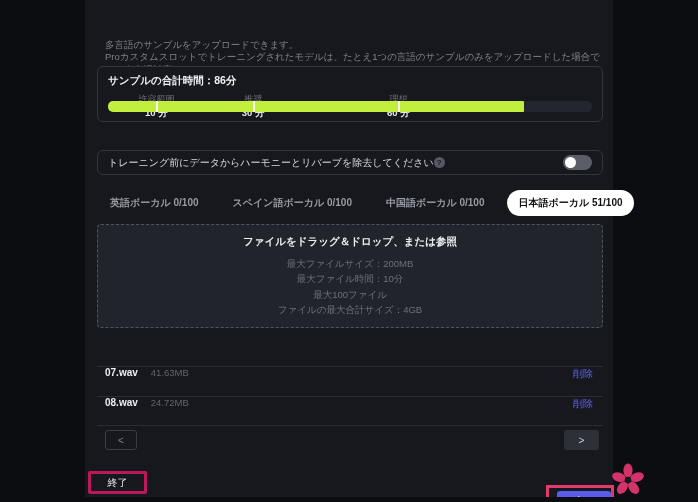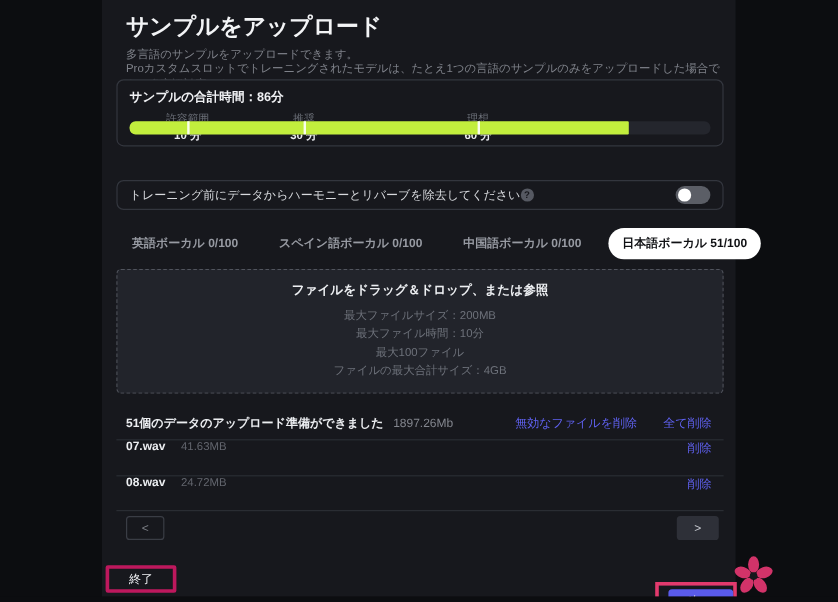--- a/index.html
+++ b/index.html
@@ -65,21 +65,20 @@
   .next-button { width:54px; height:19px; background:#5a5beb; border:none; border-radius:3px;
     color:#ffffff; font-size:10px; display:flex; align-items:center; justify-content:center; }
   .flower { position:absolute; left:610px; top:462px; width:36px; height:36px; }
   .bottom-strip { position:absolute; left:0; bottom:0; width:698px; height:5px; background:#0c0d10; }
 </style>
 </head>
 <body>
 
 <div class="panel">
 
-  <div class="page-title">サンプルをアップロード</div>
   <div class="sub1">多言語のサンプルをアップロードできます。</div>
   <div class="sub2">Proカスタムスロットでトレーニングされたモデルは、たとえ1つの言語のサンプルのみをアップロードした場合でも、多言語対応です。</div>
 
   <div class="box duration-box">
     <div class="duration-title">サンプルの合計時間：86分</div>
     <div class="markers">
       <div class="marker" style="left: 10%;">
         <span class="mlabel">許容範囲</span>
         <span class="mvalue">10 分</span>
       </div>
@@ -116,28 +115,20 @@
   </div>
 
   <div class="dropzone">
     <div class="dz-title">ファイルをドラッグ＆ドロップ、または参照</div>
     <div class="dz-line">最大ファイルサイズ：200MB</div>
     <div class="dz-line">最大ファイル時間：10分</div>
     <div class="dz-line">最大100ファイル</div>
     <div class="dz-line">ファイルの最大合計サイズ：4GB</div>
   </div>
 
-  <div class="list-header">
-    <span class="summary">51個のデータのアップロード準備ができました</span>
-    <span class="total-size">1897.26Mb</span>
-    <div class="header-links">
-      <span class="link">無効なファイルを削除</span>
-      <span class="link">全て削除</span>
-    </div>
-  </div>
 
   <div class="divider" style="top:366px"></div>
   <div class="file-row" style="top:367px">
     <span class="file-name">07.wav</span>
     <span class="file-size">41.63MB</span>
     <span class="link">削除</span>
   </div>
   <div class="divider" style="top:396px"></div>
   <div class="file-row" style="top:397px">
     <span class="file-name">08.wav</span>

